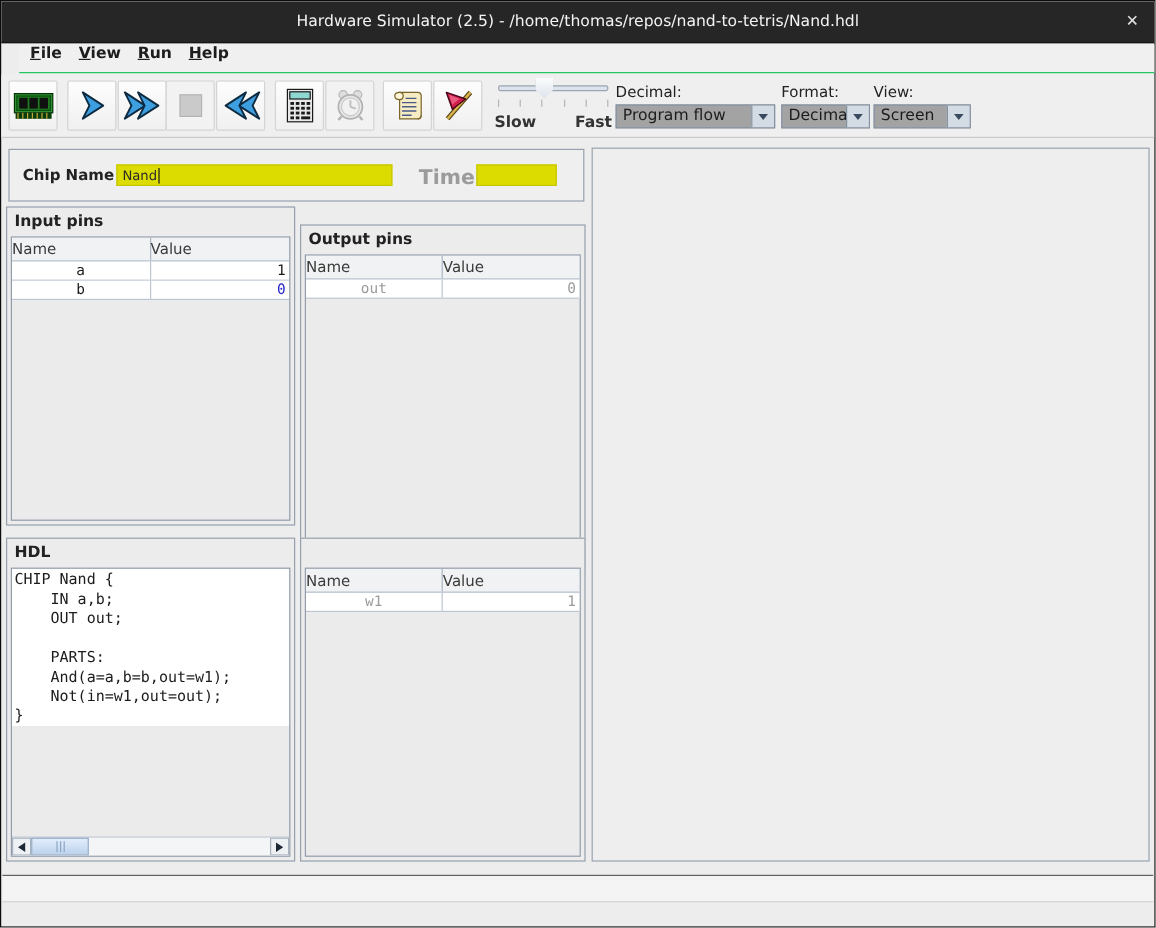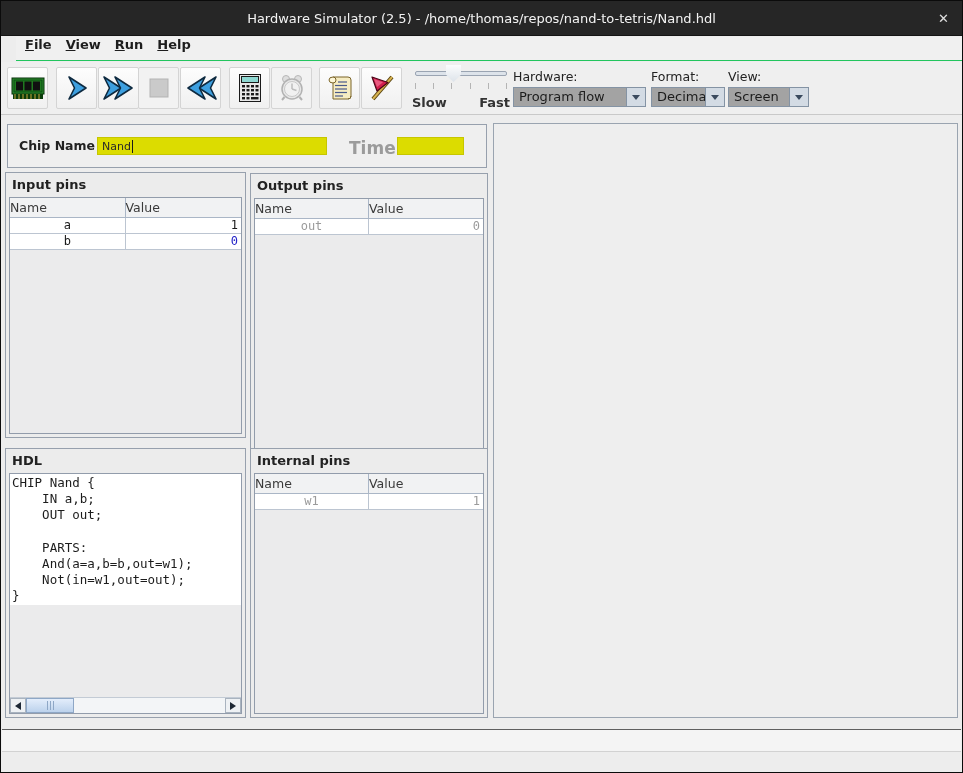--- a/index.html
+++ b/index.html
@@ -76,21 +76,21 @@
   .caret{display:inline-block;width:1px;height:13px;background:#1a1a1a;margin-left:1px}
   .time-label{position:absolute;left:341px;top:13px;font-weight:bold;font-size:17px;color:var(--muted-gray)}
 
   
   .panel{position:absolute;border:1px solid var(--panel-border);background:#ececec}
   .panel-title{position:absolute;left:0;top:0;right:0;height:23px;line-height:24px;
     padding-left:6px;font-weight:bold;font-size:13px;color:#222}
   .scrollpane{position:absolute;left:3px;right:3px;top:24px;bottom:3px;
     border:1px solid #929cab;background:#ebebec;overflow:hidden}
   #panel-input{left:4px;top:171px;width:241px;height:266px}
-  #panel-output{left:249px;top:172px;width:238px;height:292px}
+  #panel-output{left:249px;top:186px;width:238px;height:292px}
   #panel-hdl{left:4px;top:447px;width:241px;height:270px}
   #panel-internal{left:249px;top:447px;width:238px;height:270px}
 
   .tbl-header{display:flex;height:20px;background:#f1f2f3;border-bottom:1px solid var(--grid-line)}
   .tbl-header span{line-height:20px;text-align:left;font-size:12.5px;color:#3a3a3a}
   .tbl-header .c1{width:50%;border-right:1px solid var(--grid-line)}
   .tbl-header .c2{flex:1}
   .tbl-row{display:flex;height:16px;background:#fff;border-bottom:1px solid #bcc5d1}
   .cell-name{width:50%;border-right:1px solid #bcc5d1;text-align:center;
     font-family:"DejaVu Sans Mono","Liberation Mono",monospace;font-size:12px;line-height:15px;color:#1a1a1a}
@@ -260,21 +260,21 @@
           <i></i>
           <i></i>
           <i></i>
           <i></i>
       </div>
       <span class="slider-label slow">Slow</span>
       <span class="slider-label fast">Fast</span>
     </div>
 
     <div class="combo-group cg-animate">
-      <div class="combo-label">Hardware:</div>
+      <div class="combo-label">Decimal:</div>
       <div class="combo">
         <span class="combo-value">Program flow</span>
         <span class="combo-btn">
             <span class="arrow-down"></span>
           </span>
       </div>
     </div>
     <div class="combo-group cg-format">
       <div class="combo-label">Format:</div>
       <div class="combo">
@@ -360,21 +360,20 @@
             </span>
         </span>
         <span class="sb-btn right">
             <span class="tri-right"></span>
           </span>
       </div>
     </div>
   </div>
 
   <div class="panel" id="panel-internal">
-    <div class="panel-title">Internal pins</div>
     <div class="scrollpane">
       <div class="tbl-header">
         <span class="c1">Name</span>
         <span class="c2">Value</span>
       </div>
       <div class="tbl-row">
         <span class="cell-name muted">w1</span>
         <span class="cell-value muted">1</span>
       </div>
     </div>

